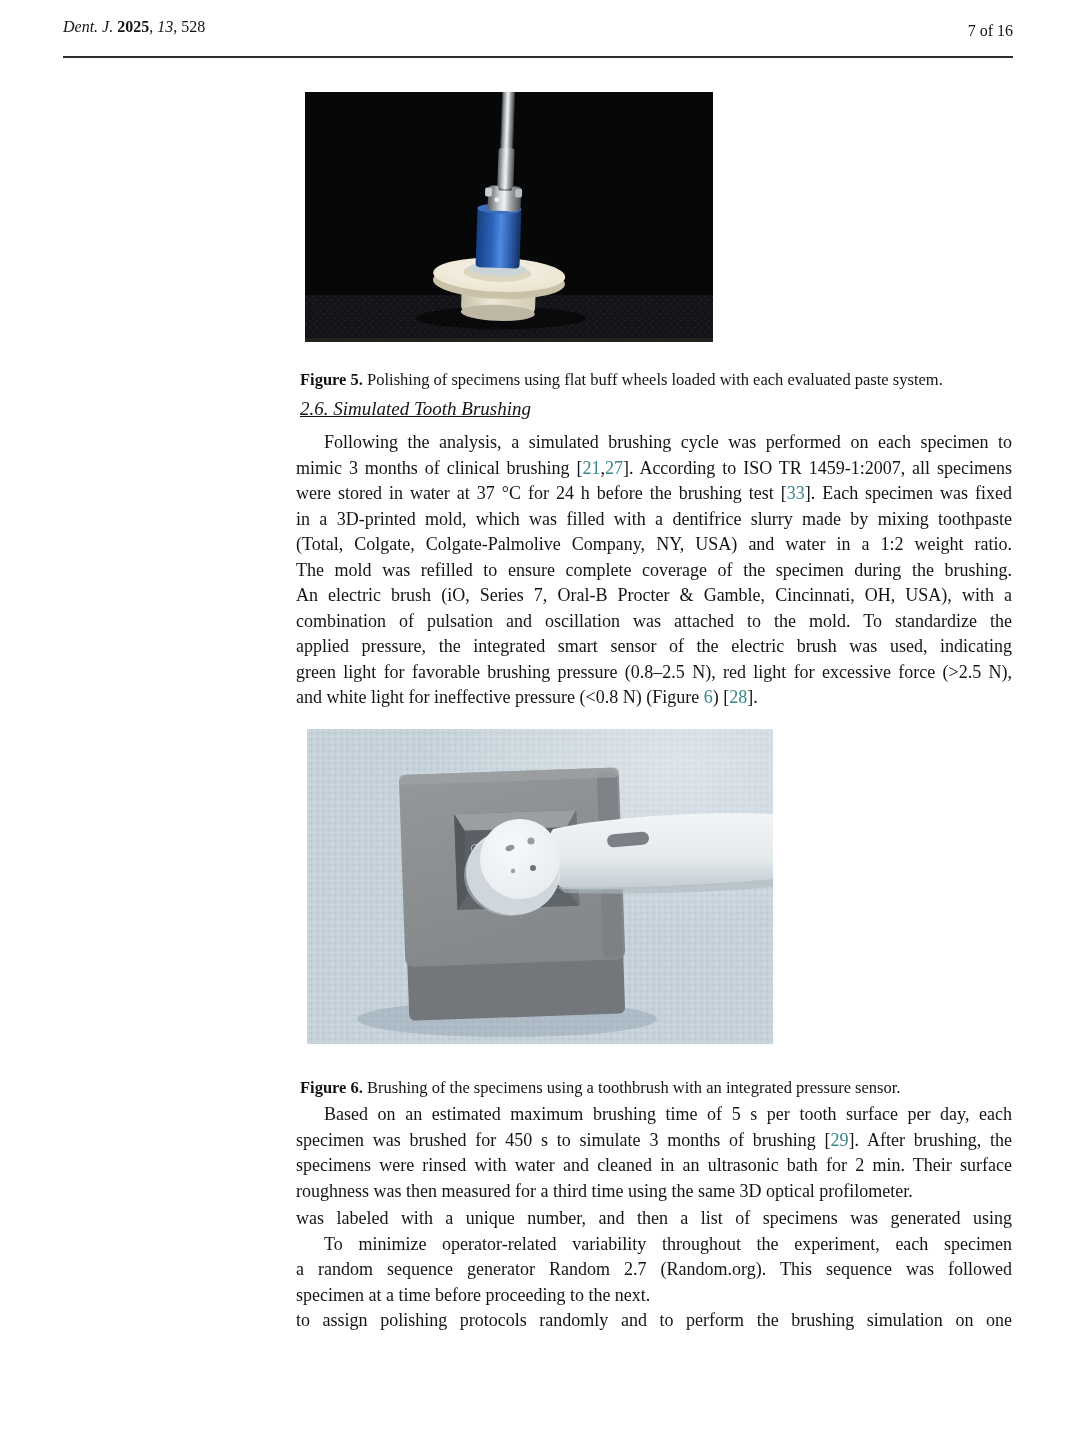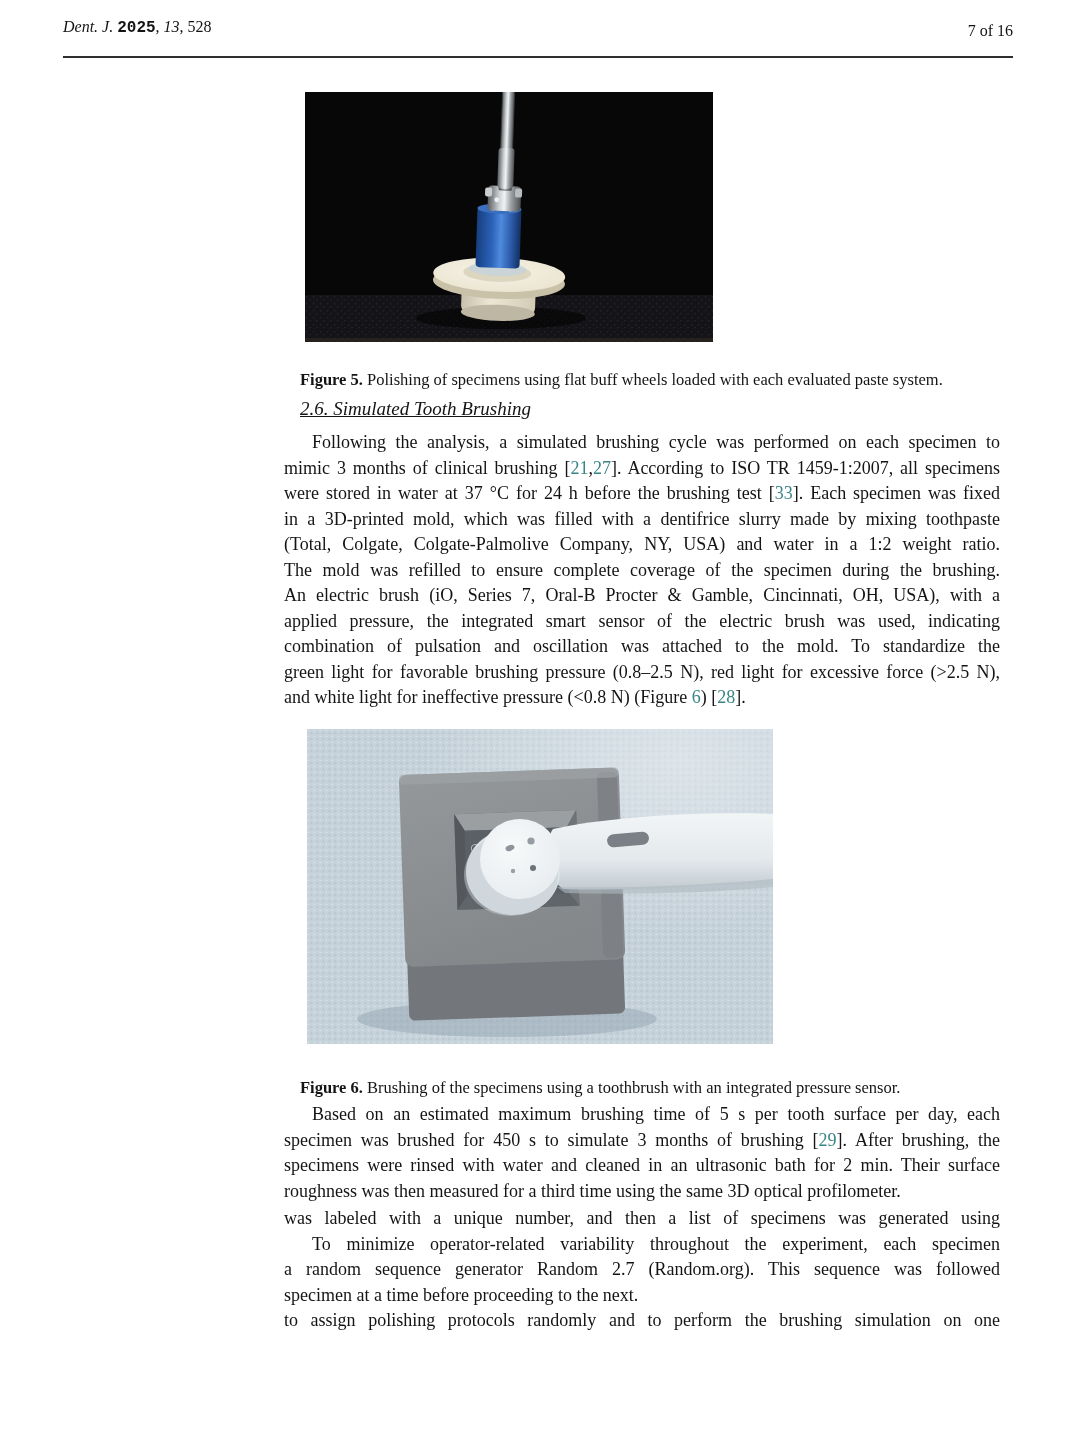--- a/index.html
+++ b/index.html
@@ -3,32 +3,32 @@
 <meta charset="utf-8">
 <style>
   html,body{margin:0;padding:0;background:#ffffff;}
   .page{
     position:relative;width:1080px;height:1440px;background:#ffffff;overflow:hidden;
     font-family:"Liberation Serif","DejaVu Serif",serif;color:#141414;
   }
   
   .hdr-left{position:absolute;left:63px;top:18px;font-size:16px;}
   .hdr-left .it{font-style:italic;}
-  .hdr-left .b{font-weight:bold;font-family:Liberation Mono, monospace;}
+  .hdr-left .b{font-weight:bold;}
   .hdr-right{position:absolute;right:67px;top:22px;font-size:16px;text-align:center;}
   .rule{position:absolute;left:63px;top:56px;width:950px;height:2px;background:#2e2e2e;}
   
   .fig{position:absolute;display:block;}
   .fig svg{display:block;}
   .caption{position:absolute;left:300px;width:716px;font-size:16.5px;line-height:22px;}
   .caption .lbl{font-weight:bold;}
   
   .sec-heading{position:absolute;left:300px;font-style:italic;font-size:19px;font-weight:normal;margin:0;}
   
-  .para{position:absolute;left:284px;width:716px;font-size:18px;}
+  .para{position:absolute;left:296px;width:716px;font-size:18px;}
   .para .line{
     height:25.5px;line-height:25.5px;white-space:nowrap;
     text-align:justify;text-align-last:justify;
   }
   .para .line.last{text-align-last:left;}
   .para .line.indent{text-indent:28px;}
   .cite{color:#3a8585;}
 </style>
 </head>
 <body>
@@ -117,22 +117,22 @@
   <h2 class="sec-heading" style="top:398px;text-decoration:underline;">2.6. Simulated Tooth Brushing</h2>
 
   <div class="para" style="top:430px;">
       <div class="line indent">Following the analysis, a simulated brushing cycle was performed on each specimen to</div>
       <div class="line">mimic 3 months of clinical brushing [<span class="cite">21</span>,<span class="cite">27</span>]. According to ISO TR 1459-1:2007, all specimens</div>
       <div class="line">were stored in water at 37 °C for 24 h before the brushing test [<span class="cite">33</span>]. Each specimen was fixed</div>
       <div class="line">in a 3D-printed mold, which was filled with a dentifrice slurry made by mixing toothpaste</div>
       <div class="line">(Total, Colgate, Colgate-Palmolive Company, NY, USA) and water in a 1:2 weight ratio.</div>
       <div class="line">The mold was refilled to ensure complete coverage of the specimen during the brushing.</div>
       <div class="line">An electric brush (iO, Series 7, Oral-B Procter &amp; Gamble, Cincinnati, OH, USA), with a</div>
+      <div class="line">combination of pulsation and oscillation was attached to the mold.  To standardize the</div>
       <div class="line">applied pressure, the integrated smart sensor of the electric brush was used, indicating</div>
-      <div class="line">combination of pulsation and oscillation was attached to the mold.  To standardize the</div>
       <div class="line">green light for favorable brushing pressure (0.8–2.5 N), red light for excessive force (&gt;2.5 N),</div>
       <div class="line last">and white light for ineffective pressure (&lt;0.8 N) (Figure <span class="cite">6</span>) [<span class="cite">28</span>].</div>
     </div>
 
   <div class="fig" style="left:307px;top:729px;">
     <svg width="466" height="315" viewBox="0 0 466 315">
       <defs>
         <pattern id="weave" width="6" height="6" patternUnits="userSpaceOnUse">
           <rect width="6" height="6" fill="#c6d2da"></rect>
           <circle cx="1.4" cy="1.4" r="0.9" fill="#d9e2e8"></circle>

